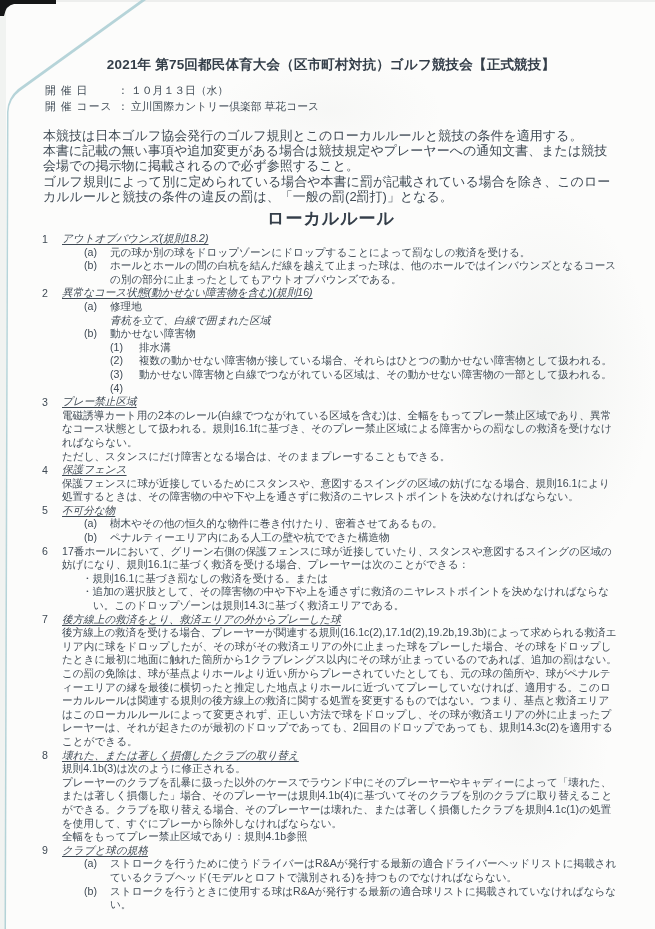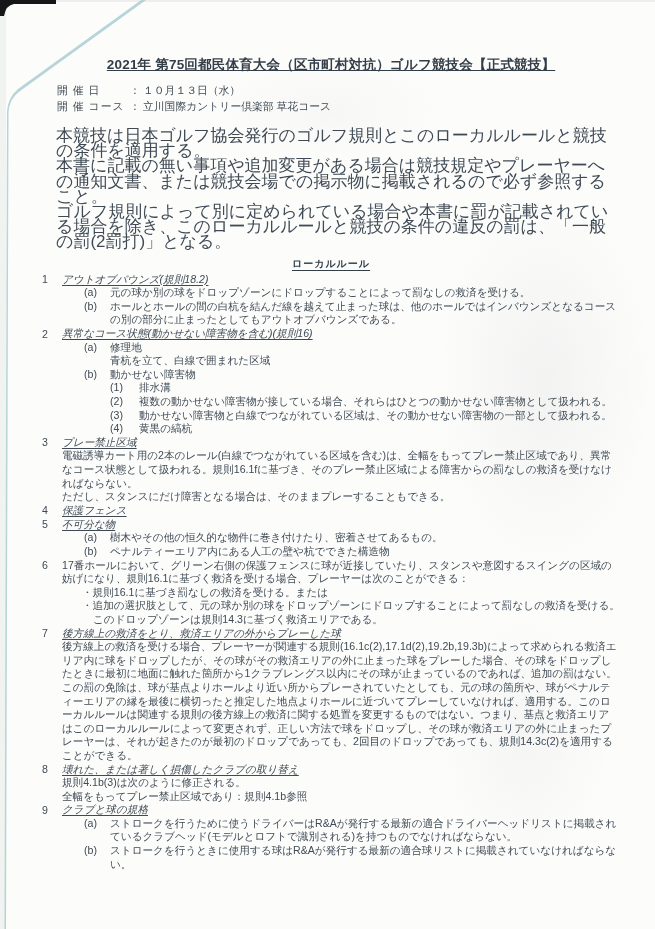--- a/index.html
+++ b/index.html
@@ -18,39 +18,39 @@
     background:radial-gradient(closest-side,rgba(150,162,156,0.10),rgba(150,162,156,0) 72%);}
   .noise.n2{right:10px;top:560px;width:240px;height:360px;
     background:radial-gradient(closest-side,rgba(150,160,158,0.08),rgba(150,160,158,0) 70%);}
   .noise.n3{left:180px;top:40px;width:300px;height:140px;
     background:radial-gradient(closest-side,rgba(160,168,162,0.06),rgba(160,168,162,0) 75%);}
 
   
   .content{position:absolute;left:0;top:0;width:655px;padding:56px 35px 0 42px;box-sizing:border-box;}
   h1.title{
     margin:0 0 10px 0;text-align:center;
-    font-size:13.5px;font-weight:bold;color:#343e49;letter-spacing:0.2px;line-height:17px;text-decoration:underline;
+    font-size:13.5px;font-weight:bold;color:#343e49;letter-spacing:0.2px;line-height:17px;
   }
-  .meta{margin-left:15px;font-size:10.8px;line-height:15.5px;}
+  .meta{margin-left:3px;font-size:10.8px;line-height:15.5px;}
   .meta-label{display:inline-block;width:70px;letter-spacing:1px;}
   .meta-colon{display:inline-block;width:16px;text-align:center;}
-  .intro{margin:14px 0 0 14px;font-size:17px;line-height:15.2px;}
+  .intro{margin:14px 0 0 1px;font-size:13px;line-height:15.2px;}
   .intro p{margin:0;}
   .rules-title-wrap{text-align:center;margin:3px 0 2px 0;}
   .rules-title{
-    font-size:10px;font-weight:bold;color:#343e49;
-    text-decoration:underline;text-underline-offset:2.5px;letter-spacing:1px;
+    font-size:17px;font-weight:bold;color:#343e49;
+    text-underline-offset:2.5px;letter-spacing:1px;
   }
   
   .section{display:flex;font-size:10.6px;line-height:13.6px;}
   .sec-num{flex:0 0 20px;padding-top:0.5px;}
   .sec-body{flex:1;min-width:0;}
   .sec-heading{text-decoration:underline;text-underline-offset:2px;font-style:italic;}
   .blk{margin:0;}
-  .blk.sub{padding-left:48px;}
+  .blk.sub{padding-left:48px;font-style:italic;}
   .blk.la{display:flex;padding-left:22px;}
   .blk.la .lbl{flex:0 0 26px;}
   .blk.la .txt{flex:1;min-width:0;}
   .blk.ln{display:flex;padding-left:48px;}
   .blk.ln .lbl{flex:0 0 29px;}
   .blk.ln .txt{flex:1;min-width:0;}
   .blk.bullet{padding-left:31px;text-indent:-11px;}
 </style>
 </head>
 <body>
@@ -122,36 +122,36 @@
           <div class="blk ln">
             <span class="lbl">(2)</span>
             <span class="txt">複数の動かせない障害物が接している場合、それらはひとつの動かせない障害物として扱われる。</span>
           </div>
           <div class="blk ln">
             <span class="lbl">(3)</span>
             <span class="txt">動かせない障害物と白線でつながれている区域は、その動かせない障害物の一部として扱われる。</span>
           </div>
           <div class="blk ln">
             <span class="lbl">(4)</span>
-            <span class="txt">黄黒の縞杭</span>
           </div>
         </div>
       </div>
       <div class="section">
         <span class="sec-num">3</span>
         <div class="sec-body">
           <div class="sec-heading">プレー禁止区域</div>
           <div class="blk p">電磁誘導カート用の2本のレール(白線でつながれている区域を含む)は、全幅をもってプレー禁止区域であり、異常なコース状態として扱われる。規則16.1fに基づき、そのプレー禁止区域による障害からの罰なしの救済を受けなければならない。</div>
           <div class="blk p">ただし、スタンスにだけ障害となる場合は、そのままプレーすることもできる。</div>
         </div>
       </div>
       <div class="section">
         <span class="sec-num">4</span>
         <div class="sec-body">
           <div class="sec-heading">保護フェンス</div>
+          <div class="blk p">保護フェンスに球が近接しているためにスタンスや、意図するスイングの区域の妨げになる場合、規則16.1により処置するときは、その障害物の中や下や上を通さずに救済のニヤレストポイントを決めなければならない。</div>
         </div>
       </div>
       <div class="section">
         <span class="sec-num">5</span>
         <div class="sec-body">
           <div class="sec-heading">不可分な物</div>
           <div class="blk la">
             <span class="lbl">(a)</span>
             <span class="txt">樹木やその他の恒久的な物件に巻き付けたり、密着させてあるもの。</span>
           </div>
@@ -159,35 +159,36 @@
             <span class="lbl">(b)</span>
             <span class="txt">ペナルティーエリア内にある人工の壁や杭でできた構造物</span>
           </div>
         </div>
       </div>
       <div class="section">
         <span class="sec-num">6</span>
         <div class="sec-body">
           <div class="blk p">17番ホールにおいて、グリーン右側の保護フェンスに球が近接していたり、スタンスや意図するスイングの区域の妨げになり、規則16.1に基づく救済を受ける場合、プレーヤーは次のことができる：</div>
           <div class="blk bullet">・規則16.1に基づき罰なしの救済を受ける。または</div>
-          <div class="blk bullet">・追加の選択肢として、元の球か別の球をドロップゾーンにドロップすることによって罰なしの救済を受ける。このドロップゾーンは規則14.3に基づく救済エリアである。</div>
+          <div class="blk bullet">・追加の選択肢として、その障害物の中や下や上を通さずに救済のニヤレストポイントを決めなければならない。このドロップゾーンは規則14.3に基づく救済エリアである。</div>
         </div>
       </div>
       <div class="section">
         <span class="sec-num">7</span>
         <div class="sec-body">
           <div class="sec-heading">後方線上の救済をとり、救済エリアの外からプレーした球</div>
           <div class="blk p">後方線上の救済を受ける場合、プレーヤーが関連する規則(16.1c(2),17.1d(2),19.2b,19.3b)によって求められる救済エリア内に球をドロップしたが、その球がその救済エリアの外に止まった球をプレーした場合、その球をドロップしたときに最初に地面に触れた箇所から1クラブレングス以内にその球が止まっているのであれば、追加の罰はない。この罰の免除は、球が基点よりホールより近い所からプレーされていたとしても、元の球の箇所や、球がペナルティーエリアの縁を最後に横切ったと推定した地点よりホールに近づいてプレーしていなければ、適用する。このローカルルールは関連する規則の後方線上の救済に関する処置を変更するものではない。つまり、基点と救済エリアはこのローカルルールによって変更されず、正しい方法で球をドロップし、その球が救済エリアの外に止まったプレーヤーは、それが起きたのが最初のドロップであっても、2回目のドロップであっても、規則14.3c(2)を適用することができる。</div>
         </div>
       </div>
       <div class="section">
         <span class="sec-num">8</span>
         <div class="sec-body">
           <div class="sec-heading">壊れた、または著しく損傷したクラブの取り替え</div>
           <div class="blk p">規則4.1b(3)は次のように修正される。</div>
+          <div class="blk p">プレーヤーのクラブを乱暴に扱った以外のケースでラウンド中にそのプレーヤーやキャディーによって「壊れた、または著しく損傷した」場合、そのプレーヤーは規則4.1b(4)に基づいてそのクラブを別のクラブに取り替えることができる。クラブを取り替える場合、そのプレーヤーは壊れた、または著しく損傷したクラブを規則4.1c(1)の処置を使用して、すぐにプレーから除外しなければならない。</div>
           <div class="blk p">全幅をもってプレー禁止区域であり：規則4.1b参照</div>
         </div>
       </div>
       <div class="section">
         <span class="sec-num">9</span>
         <div class="sec-body">
           <div class="sec-heading">クラブと球の規格</div>
           <div class="blk la">
             <span class="lbl">(a)</span>
             <span class="txt">ストロークを行うために使うドライバーはR&amp;Aが発行する最新の適合ドライバーヘッドリストに掲載されているクラブヘッド(モデルとロフトで識別される)を持つものでなければならない。</span>

